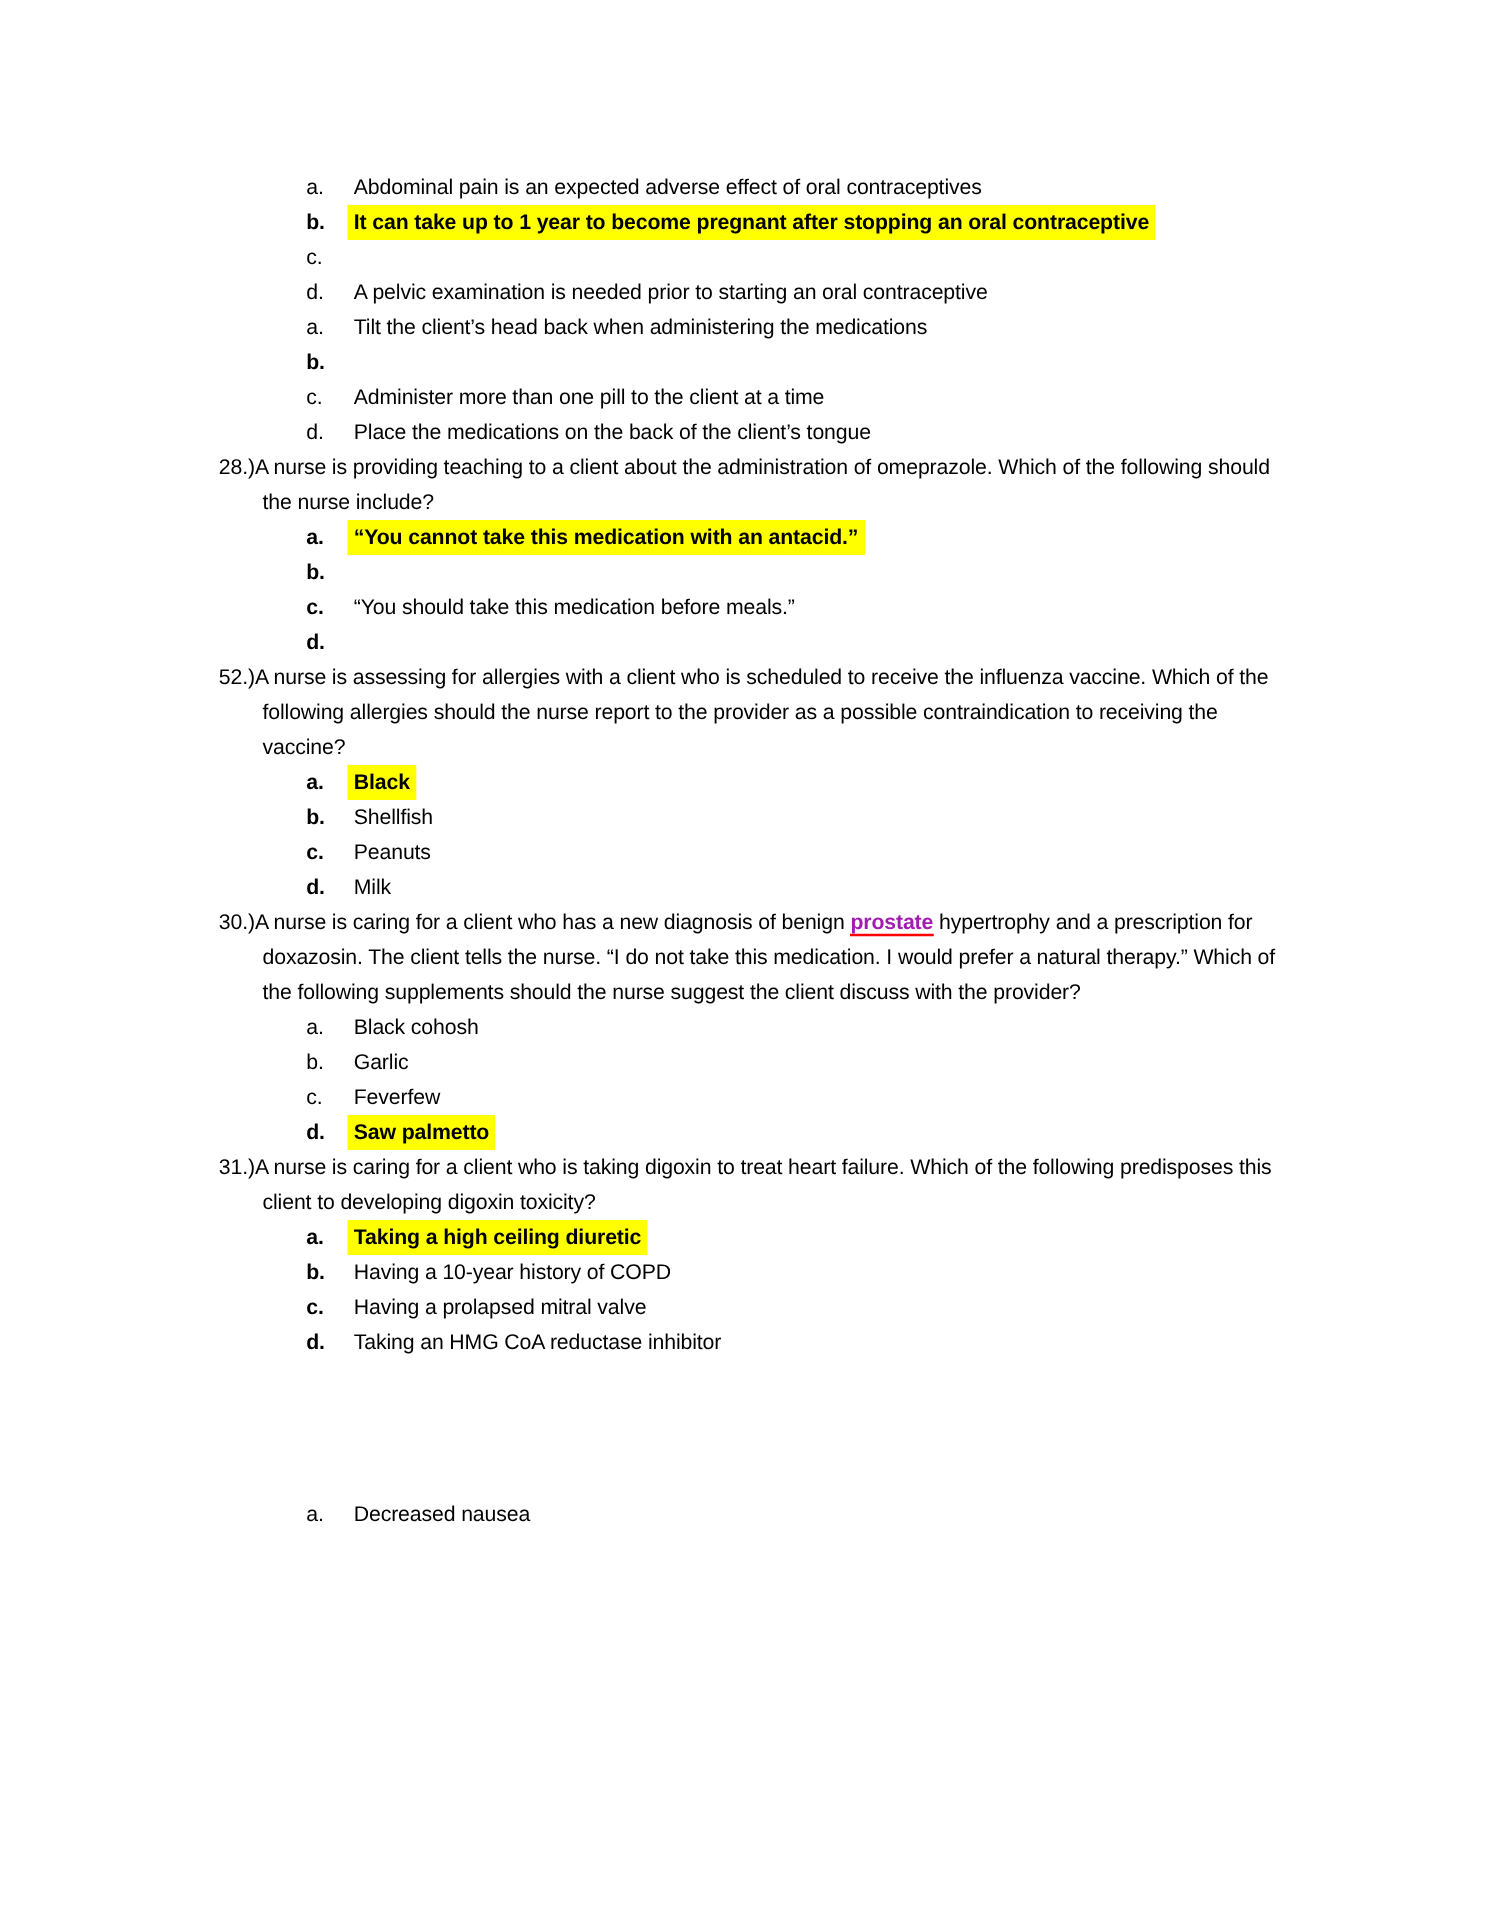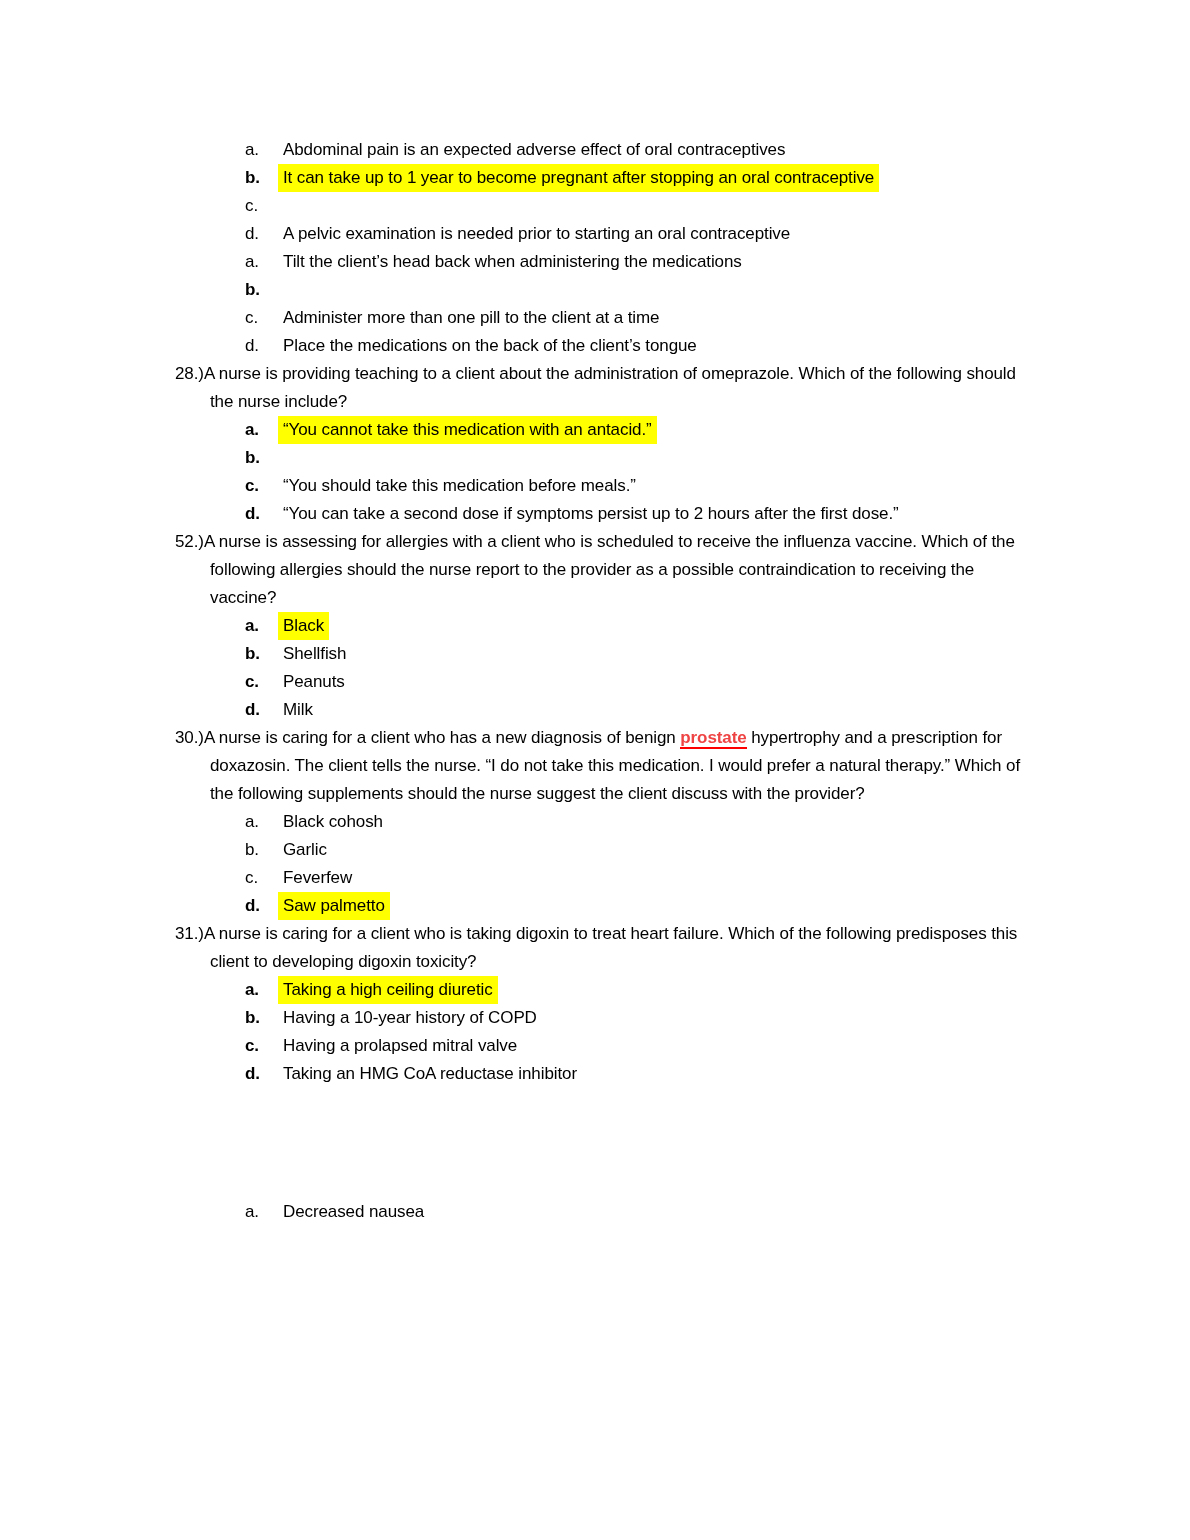--- a/index.html
+++ b/index.html
@@ -29,26 +29,26 @@
   .opt {
     display: flex;
     padding-left: 70px;
     align-items: baseline;
   }
   .ol { flex: 0 0 38px; }
   .ol.b { font-weight: bold; }
   .ot { flex: 0 1 auto; }
   .ot.hl {
     background: #ffff00;
-    font-weight: normal;
+    font-weight: bold;
     padding: 0 5px;
     margin-left: -5px;
   }
   .red {
-    color: #ef4444;
+    color: #a21caf;
     font-weight: bold;
     border-bottom: 2.5px solid #ff0000;
   }
   .q-gap { margin-top: 110px; }
 </style>
 </head>
 <body>
 
 <div class="page">
 
@@ -96,21 +96,20 @@
     </div>
     <div class="opt">
       <span class="ol b">b.</span>
     </div>
     <div class="opt">
       <span class="ol b">c.</span>
       <span class="ot">“You should take this medication before meals.”</span>
     </div>
     <div class="opt">
       <span class="ol b">d.</span>
-      <span class="ot">“You can take a second dose if symptoms persist up to 2 hours after the first dose.”</span>
     </div>
   </section>
 
   <section class="q">
     <p class="qp"><span class="qnum">52.)</span><span>A nurse is assessing for allergies with a client who is scheduled to receive the influenza vaccine. Which of the following allergies should the nurse report to the provider as a possible contraindication to receiving the vaccine?</span></p>
     <div class="opt">
       <span class="ol b">a.</span>
       <span class="ot hl">Black</span>
     </div>
     <div class="opt">

